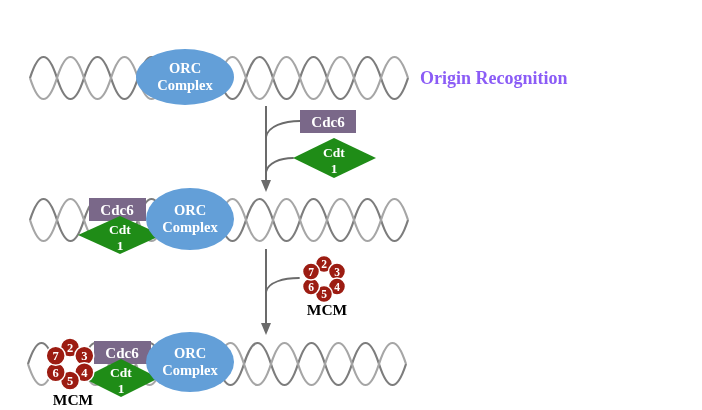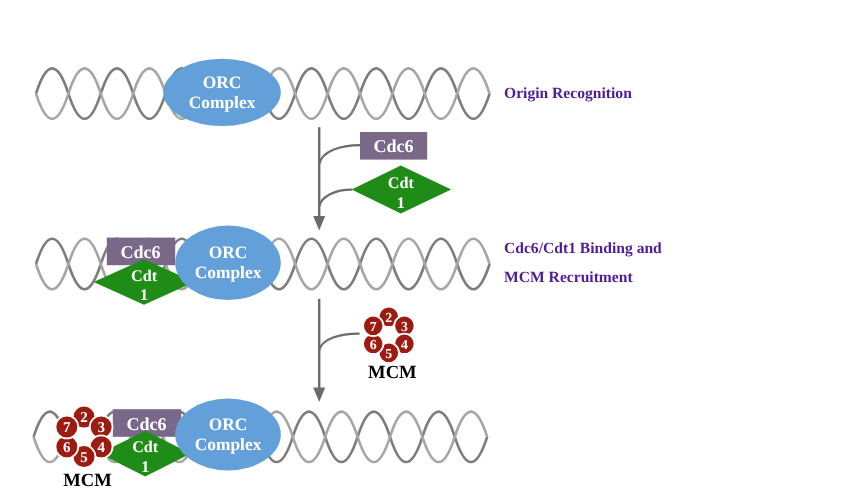--- a/index.html
+++ b/index.html
@@ -15,21 +15,21 @@
   .cdc6-rect{fill:#7a6889;}
   .cdt1-diamond{fill:#1f8c17;}
   .mcm-circle{fill:#9c1c12;stroke:#ffffff;stroke-width:1.5;}
   .shape-text{font-family:"Liberation Serif",serif;font-weight:bold;fill:#ffffff;text-anchor:middle;}
   .orc-text{font-size:14.5px;}
   .cdc6-text{font-size:15px;}
   .cdt1-text{font-size:13.5px;}
   .mcm-num{font-size:11.5px;}
   .mcm-num-big{font-size:12.5px;}
   .mcm-label{font-family:"Liberation Serif",serif;font-weight:bold;font-size:15.5px;fill:#000;text-anchor:middle;}
-  .stage-label{position:absolute;left:420px;font-weight:bold;font-size:13px;color:#4c1d95;
+  .stage-label{position:absolute;left:420px;font-weight:bold;font-size:18px;color:#8b5cf6;
                line-height:24px;white-space:nowrap;}
 </style>
 </head>
 <body>
 
 <div class="canvas">
   <svg width="702" height="410" viewBox="0 0 702 410">
 
     <path class="strand-dark" d="M 30 78 Q 43.5 36 57 78 Q 70.5 120 84 78 Q 97.5 36 111 78 Q 124.5 120 138 78 Q 151.5 36 165 78 Q 178.5 120 192 78 Q 205.5 36 219 78 Q 232.5 120 246 78 Q 259.5 36 273 78 Q 286.5 120 300 78 Q 313.5 36 327 78 Q 340.5 120 354 78 Q 367.5 36 381 78 Q 394.5 120 408 78"></path>
     <path class="strand-light" d="M 30 78 Q 43.5 120 57 78 Q 70.5 36 84 78 Q 97.5 120 111 78 Q 124.5 36 138 78 Q 151.5 120 165 78 Q 178.5 36 192 78 Q 205.5 120 219 78 Q 232.5 36 246 78 Q 259.5 120 273 78 Q 286.5 36 300 78 Q 313.5 120 327 78 Q 340.5 36 354 78 Q 367.5 120 381 78 Q 394.5 36 408 78"></path>
@@ -101,17 +101,13 @@
       <text class="shape-text mcm-num-big" x="84.3" y="360.3">3</text>
       <text class="shape-text mcm-num-big" x="84.3" y="376.8">4</text>
       <text class="shape-text mcm-num-big" x="70" y="385">5</text>
       <text class="shape-text mcm-num-big" x="55.7" y="376.8">6</text>
       <text class="shape-text mcm-num-big" x="55.7" y="360.3">7</text>
     </g>
     <text class="mcm-label" x="73" y="405">MCM</text>
   </svg>
 
   <div class="stage-label" style="top:66px">Origin Recognition</div>
-  <div class="stage-label" style="top:195px">
-    <div>Cdc6/Cdt1 Binding and</div>
-    <div>MCM Recruitment</div>
-  </div>
 </div>
 
 </body></html>

